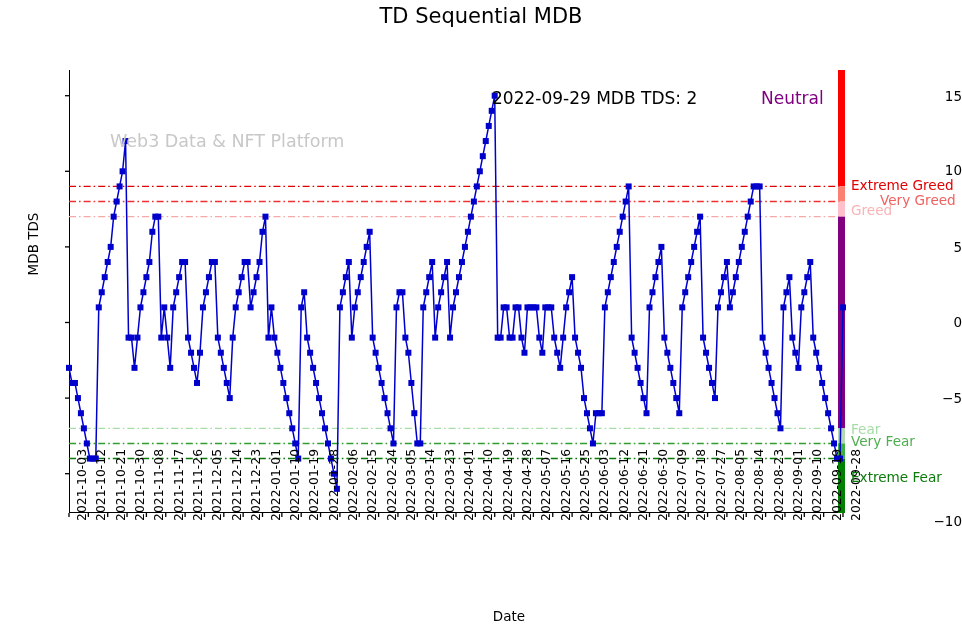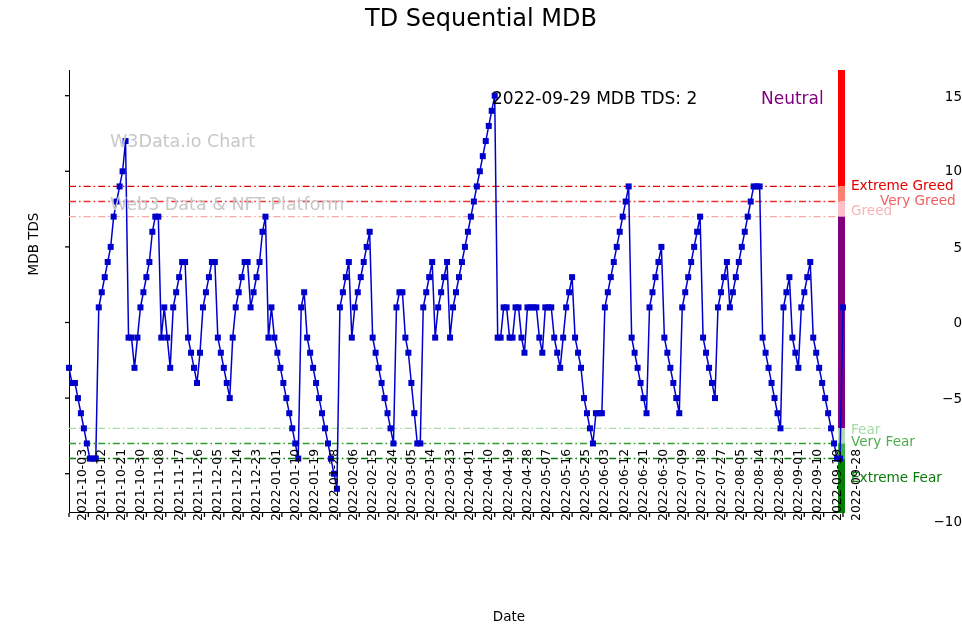--- a/index.html
+++ b/index.html
@@ -5,21 +5,21 @@
   html,body{margin:0;padding:0;}
   body{
     width:962px;height:633px;background:#ffffff;
     font-family:"DejaVu Sans","Liberation Sans",sans-serif;
     overflow:hidden;position:relative;
   }
   #stage{position:absolute;left:0;top:0;width:962px;height:633px;}
 
   .chart-title{
     position:absolute;left:0;top:4px;width:962px;text-align:center;
-    font-size:24px;color:#000;letter-spacing:0px;
+    font-size:21px;color:#000;letter-spacing:0px;
   }
   #plot-frame{
     position:absolute;left:69px;top:70px;width:774px;height:443px;
     border-left:1.3px solid #000;border-bottom:1.3px solid #000;
     box-sizing:border-box;pointer-events:none;
   }
 
   #svg-layer{position:absolute;left:0;top:0;width:962px;height:633px;}
 
   .watermark{
@@ -391,21 +391,20 @@
         <line x1="746.25" x2="746.25" y1="513" y2="517" stroke="#000" stroke-width="1.3"></line>
         <line x1="765.6" x2="765.6" y1="513" y2="517" stroke="#000" stroke-width="1.3"></line>
         <line x1="784.95" x2="784.95" y1="513" y2="517" stroke="#000" stroke-width="1.3"></line>
         <line x1="804.3" x2="804.3" y1="513" y2="517" stroke="#000" stroke-width="1.3"></line>
         <line x1="823.65" x2="823.65" y1="513" y2="517" stroke="#000" stroke-width="1.3"></line>
         <line x1="843" x2="843" y1="513" y2="517" stroke="#000" stroke-width="1.3"></line>
       </g>
   </svg>
 
   <div class="watermark" id="wm">
-    <div>W3Data.io Chart</div>
     <div>Web3 Data &amp; NFT Platform</div>
   </div>
 
   <div class="annot" id="annot-main">2022-09-29 MDB TDS: 2</div>
   <div class="annot" id="annot-state">Neutral</div>
 
   <div class="ylabel">MDB TDS</div>
   <div class="xlabel">Date</div>
 
   <div id="ytick-layer">

